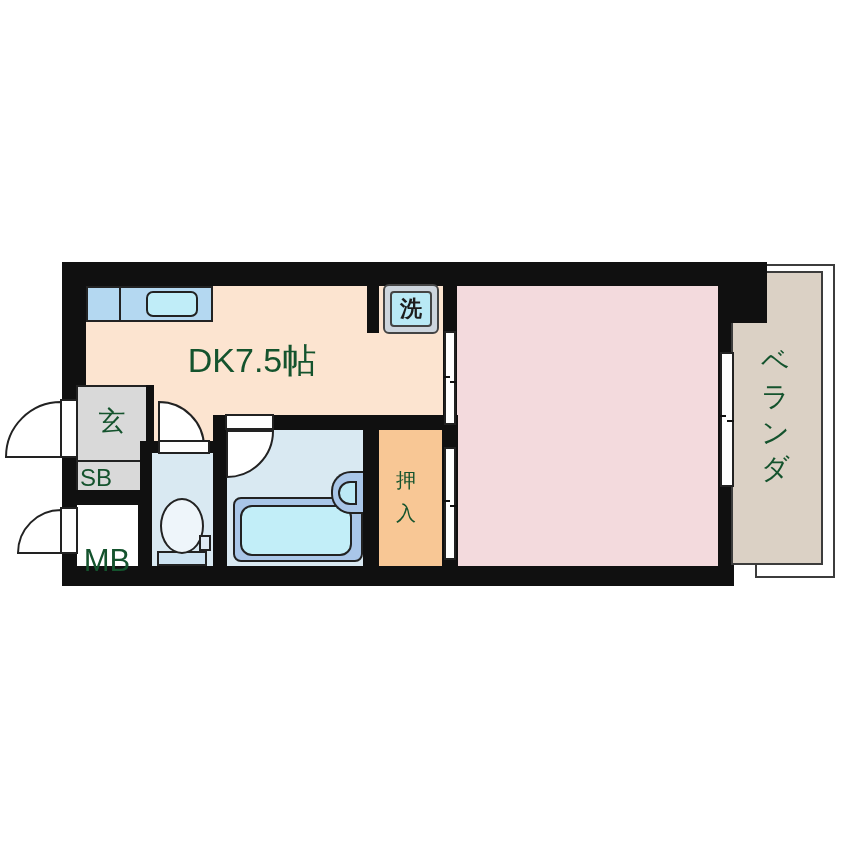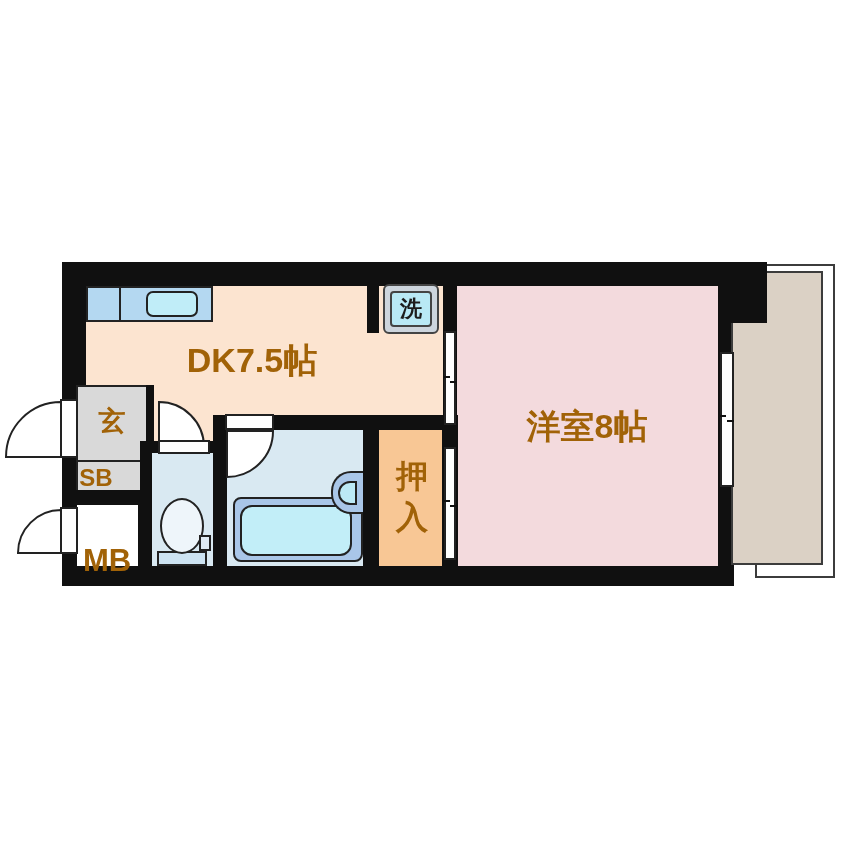--- a/index.html
+++ b/index.html
@@ -56,29 +56,29 @@
   .tick-c{left:443px;top:500px;} .tick-d{left:450px;top:505px;}
   .tick-e{left:719px;top:415px;} .tick-f{left:727px;top:420px;}
   
   .leaf{background:#fff;border:2px solid #222;}
   .leaf-entrance{left:60px;top:399px;width:18px;height:59px;}
   .leaf-mb{left:60px;top:507px;width:18px;height:47px;}
   .leaf-toilet{left:158px;top:440px;width:52px;height:14px;}
   .leaf-bath{left:225px;top:414px;width:49px;height:16px;}
   .arc-layer{left:0;top:0;width:846px;height:846px;pointer-events:none;}
   
-  .lbl{position:absolute;transform:translate(-50%,-50%);color:#a16207;font-weight:700;white-space:nowrap;text-align:left;}
+  .lbl{position:absolute;transform:translate(-50%,-50%);color:#14532d;font-weight:400;white-space:nowrap;text-align:left;}
   .lbl-dk{left:252px;top:361px;font-size:34px;}
   .lbl-western{left:587px;top:427px;font-size:34px;}
   .lbl-genkan{left:112px;top:421px;font-size:27px;}
   .lbl-sb{left:96px;top:478px;font-size:24px;}
   .lbl-mb{left:107px;top:561px;font-size:31px;}
   .lbl-washer{font-size:22px;color:#1c1c1c;font-weight:600;}
   .lbl-vertical{white-space:normal;word-break:break-all;}
-  .lbl-closet{left:411px;top:497px;width:30px;font-size:32px;line-height:41px;}
+  .lbl-closet{left:411px;top:497px;width:30px;font-size:20px;line-height:33px;}
   .lbl-veranda{left:778px;top:415px;width:34px;font-size:28px;line-height:36px;}
 </style>
 </head>
 <body>
 
 <div class="plan">
 
   <div class="abs veranda-outer"></div>
 
   <div class="abs unit-walls"></div>
@@ -138,19 +138,19 @@
     <path d="M 159 447 L 159 402 A 45 45 0 0 1 204 447 Z" fill="#ffffff" stroke="#222222" stroke-width="2"></path>
     <path d="M 227 431 L 227 477 A 46 46 0 0 0 273 431 Z" fill="#ffffff" stroke="#222222" stroke-width="2"></path>
   </svg>
 
   <div class="abs leaf leaf-entrance"></div>
   <div class="abs leaf leaf-mb"></div>
   <div class="abs leaf leaf-toilet"></div>
   <div class="abs leaf leaf-bath"></div>
 
   <div class="lbl lbl-dk">DK7.5帖</div>
-  <div class="lbl lbl-western">洋室8帖</div>
   <div class="lbl lbl-genkan">玄</div>
   <div class="lbl lbl-sb">SB</div>
   <div class="lbl lbl-mb">MB</div>
   <div class="lbl lbl-vertical lbl-closet">押入</div>
+  <div class="lbl lbl-vertical lbl-veranda">ベランダ</div>
 
 </div>
 
 </body></html>

